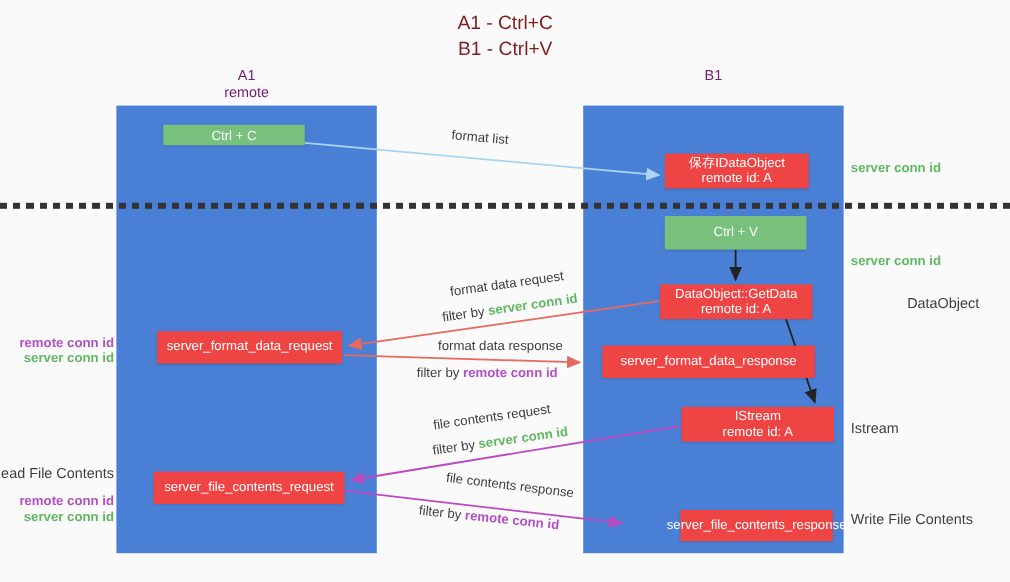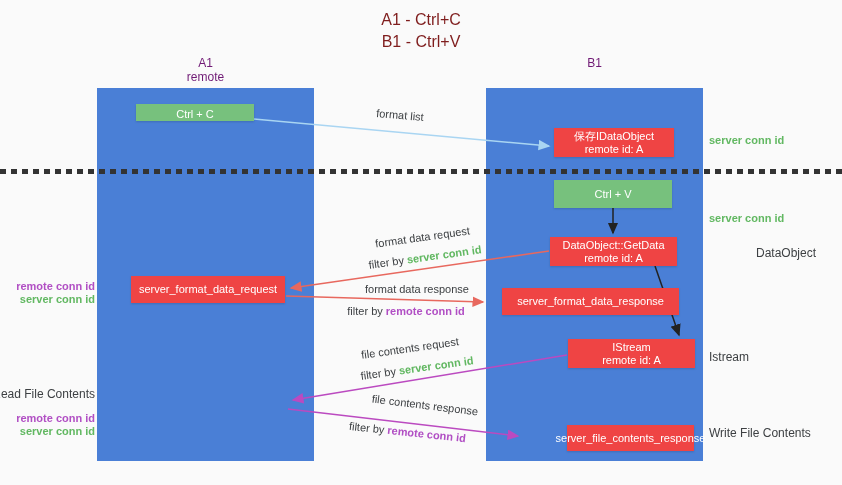--- a/index.html
+++ b/index.html
@@ -125,20 +125,23 @@
 
   <div class="box orange-box" style="left:488px;top:288px;width:177px;height:27px;margin-left:14px;">
     <div>server_format_data_response</div>
   </div>
 
   <div class="box orange-box" style="left:568px;top:339px;width:127px;height:29px;">
     <div>IStream</div>
     <div>remote id: A</div>
   </div>
 
+  <div class="box orange-box" style="left:128px;top:393px;width:159px;height:27px;">
+    <div>server_file_contents_request</div>
+  </div>
 
   <div class="box orange-box" style="left:523px;top:425px;width:127px;height:26px;margin-left:44px;">
     <div>server_file_contents_response</div>
   </div>
 
   <div class="flow-label" style="left:345px;top:109px;width:110px;transform:rotate(5deg);">format list</div>
 
   <div class="flow-label" style="left:350px;top:231px;width:145px;transform:rotate(-8deg);">format data request</div>
   <div class="flow-label" style="left:345px;top:251px;width:160px;transform:rotate(-8deg);">
     <span>filter by</span>

